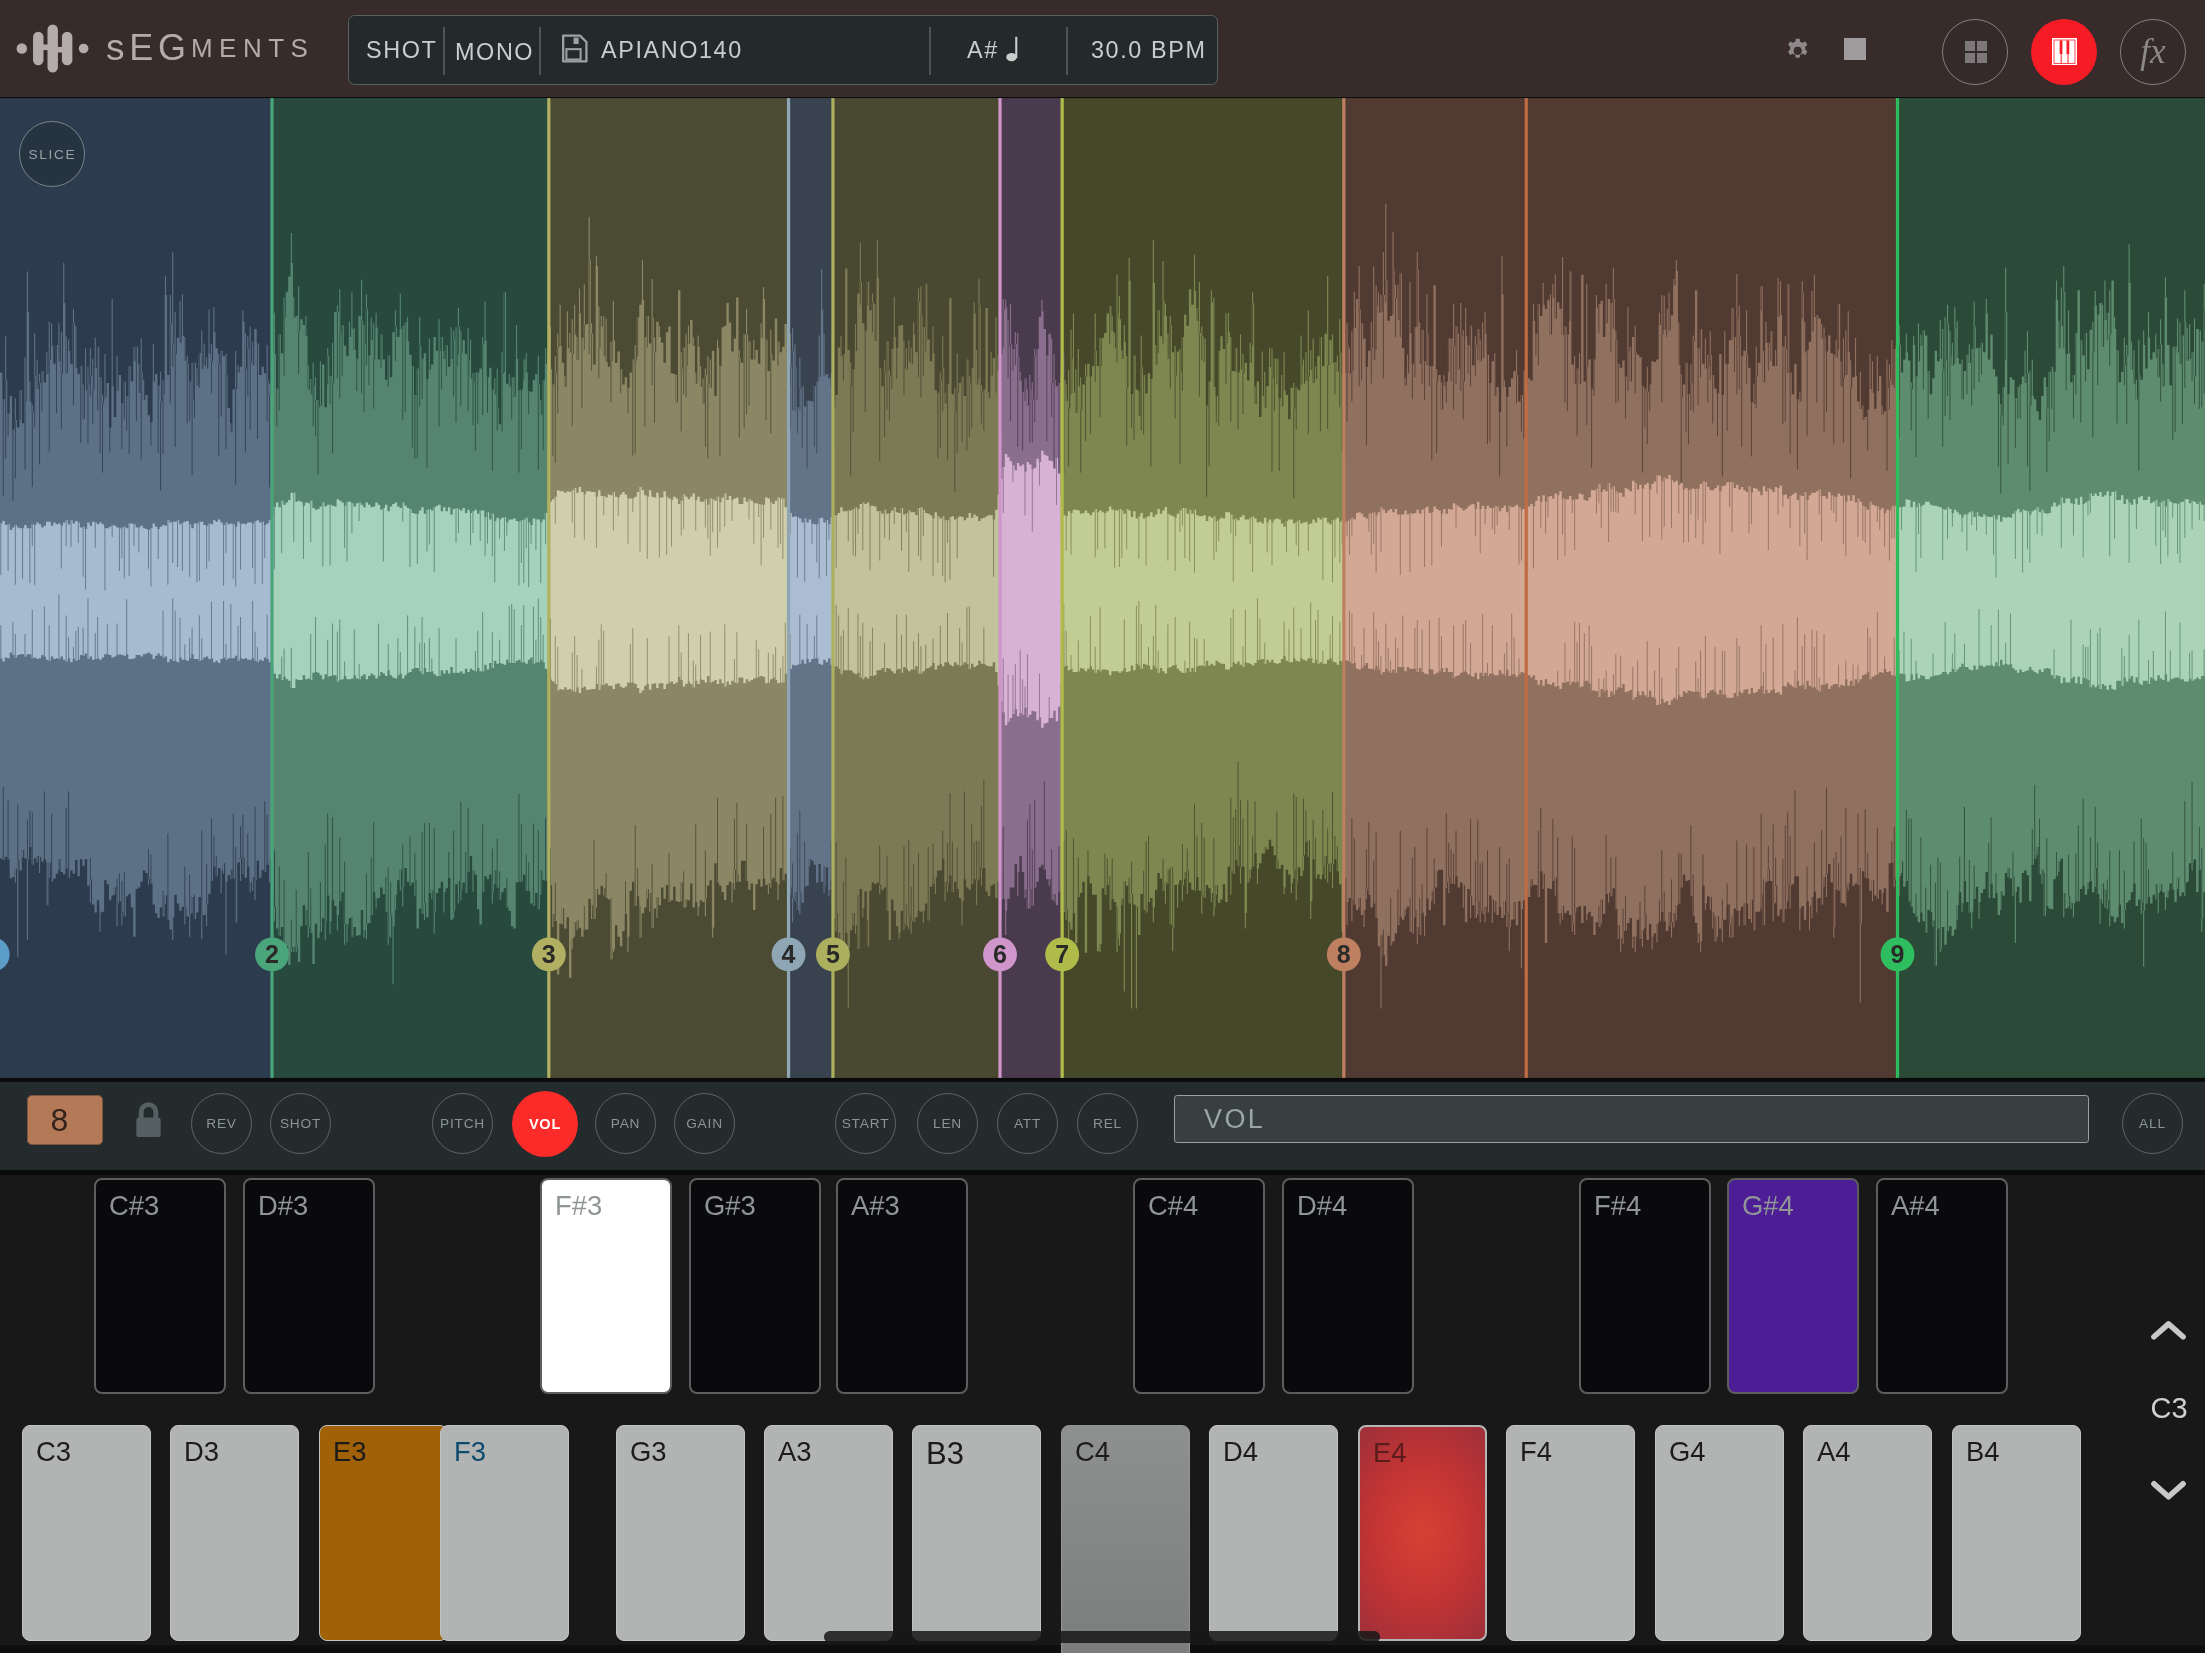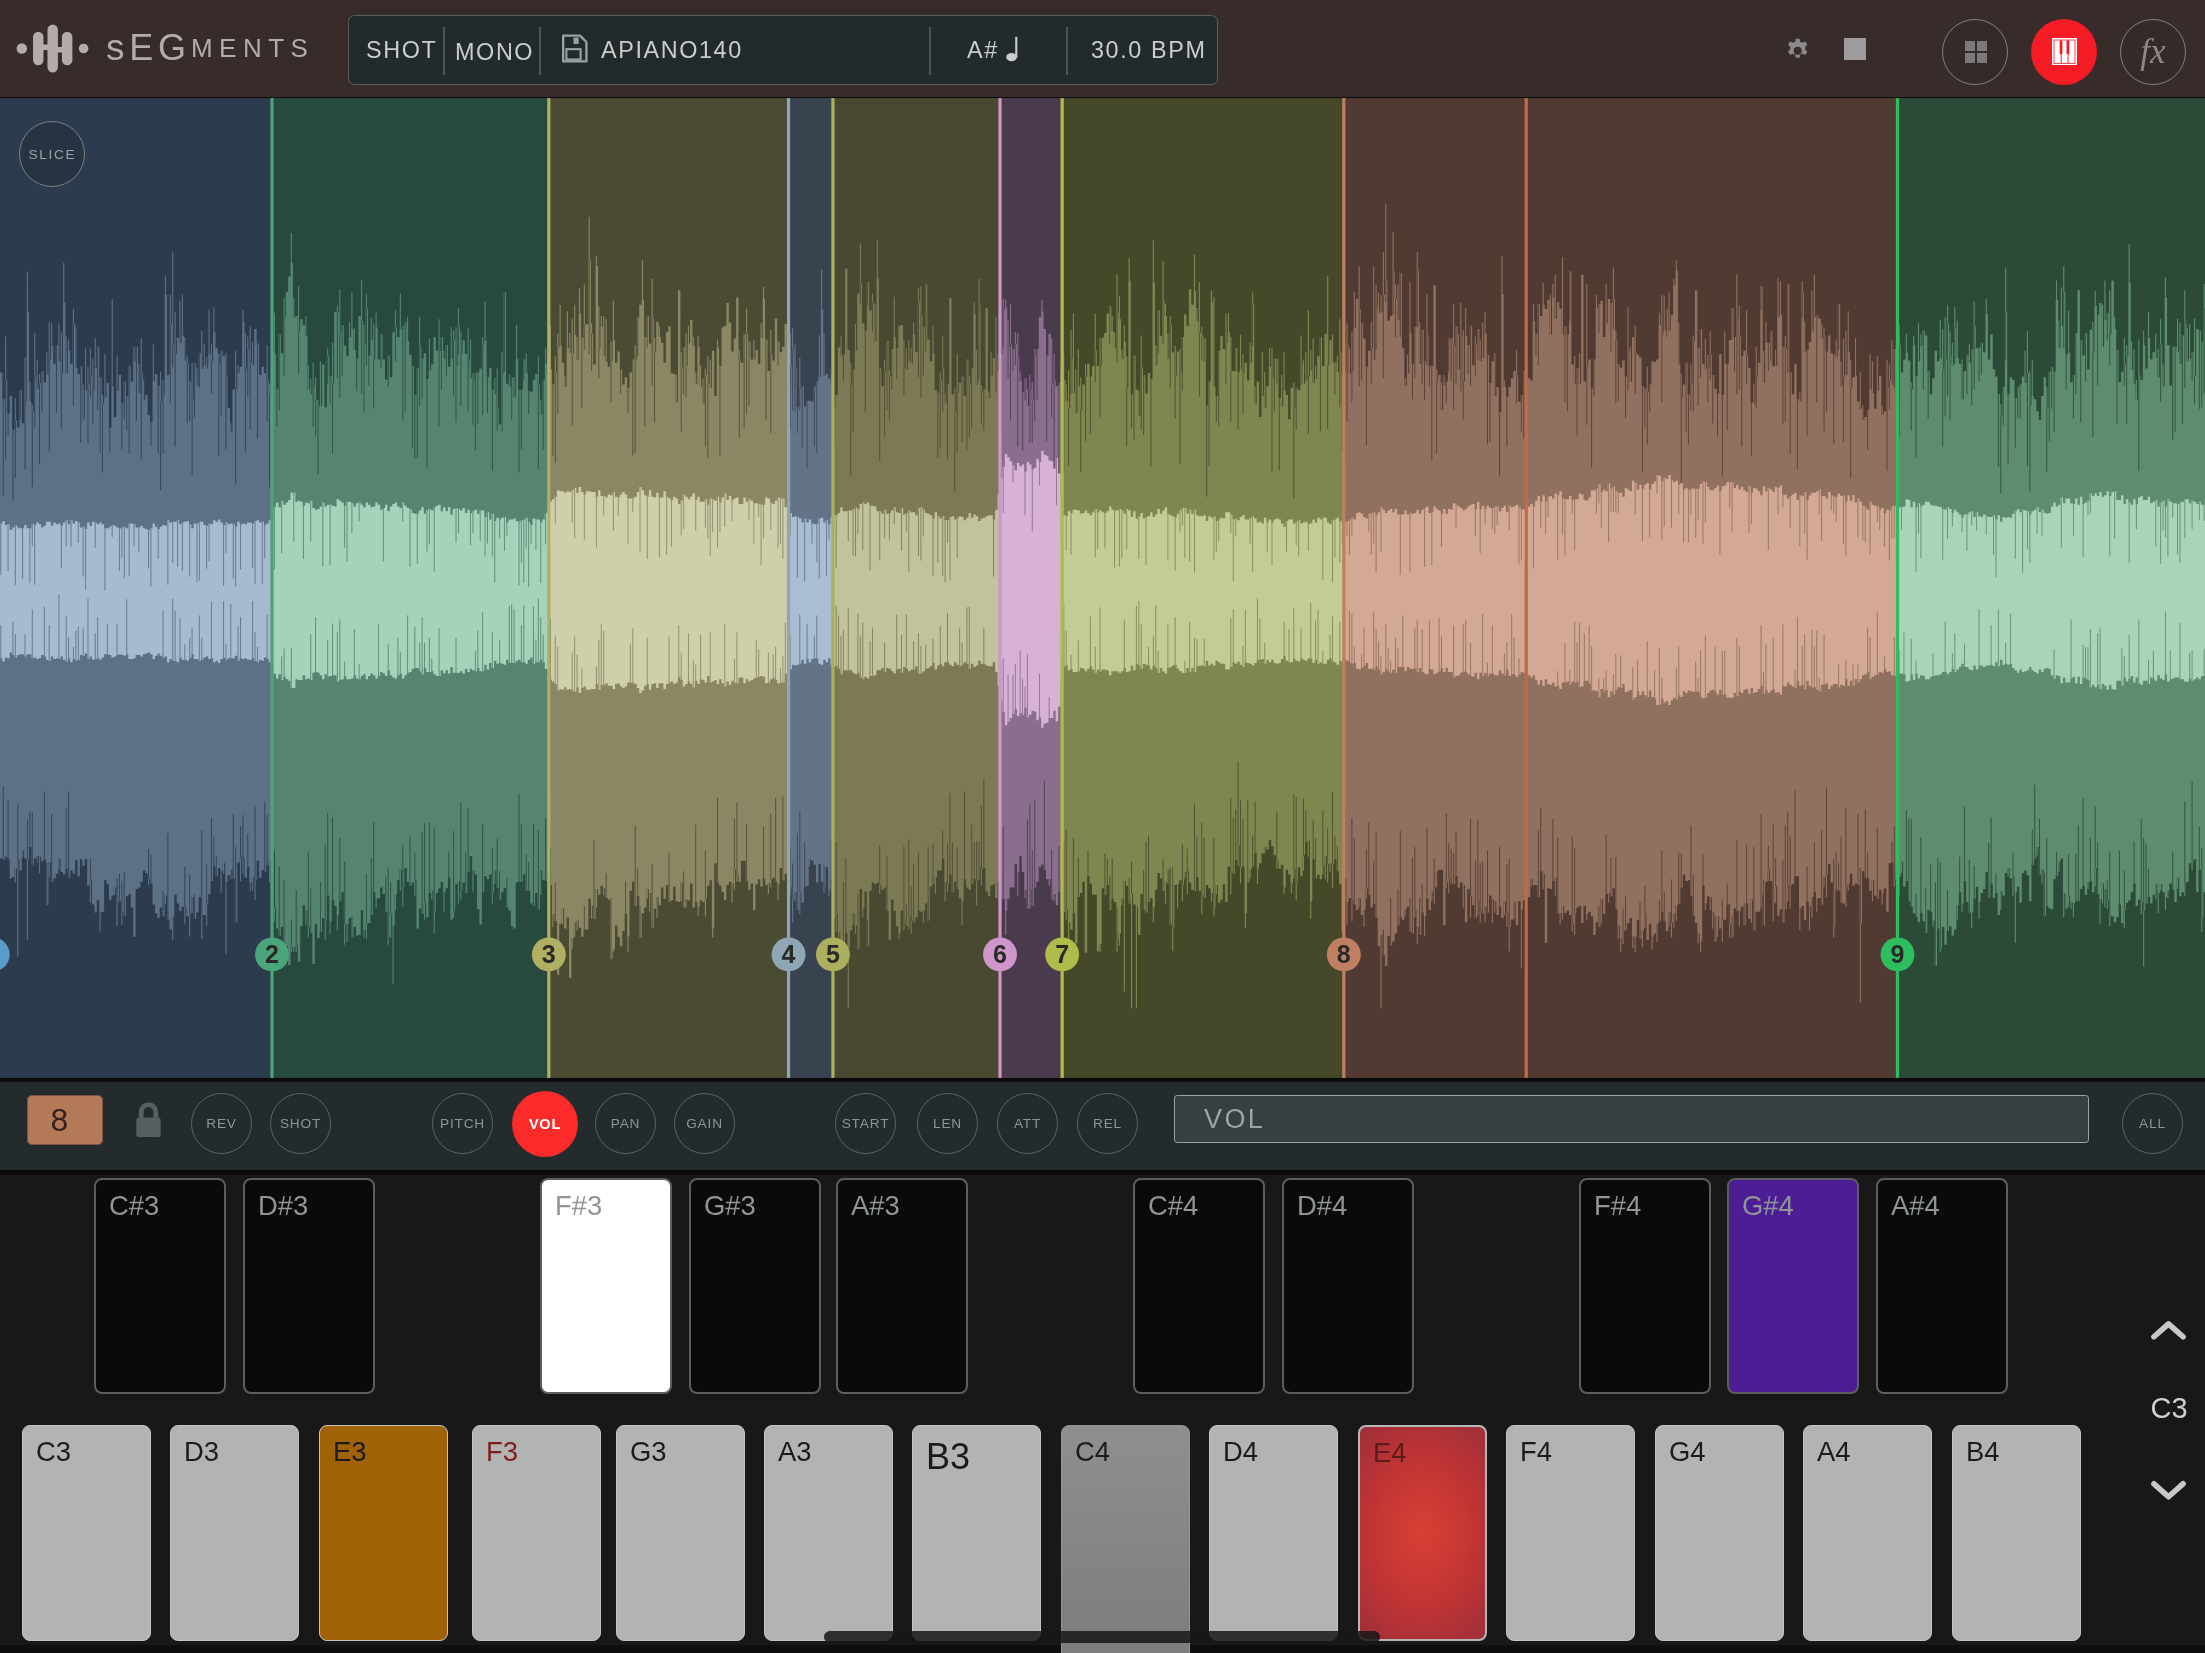--- a/index.html
+++ b/index.html
@@ -180,30 +180,30 @@
 <div class="abs" style="left:0;top:1645px;width:2205px;height:8px;background:#0E0E0E;"></div>
 <div class="abs" style="left:22px;top:1425px;width:129px;height:216px;border-radius:8px;background:#B2B4B3;border:1.6px solid #C2C4C3;color:#1B1B1B;font-size:27.4px;">
       <span style="position:absolute;left:13px;top:9.7px;">C3</span>
     </div>
 <div class="abs" style="left:170px;top:1425px;width:129px;height:216px;border-radius:8px;background:#B2B4B3;border:1.6px solid #C2C4C3;color:#1B1B1B;font-size:27.4px;">
       <span style="position:absolute;left:13px;top:9.7px;">D3</span>
     </div>
 <div class="abs" style="left:319px;top:1425px;width:129px;height:216px;border-radius:8px;background:#a16207;border:1.6px solid #C2C4C3;color:#1B1B1B;font-size:27.4px;">
       <span style="position:absolute;left:13px;top:9.7px;">E3</span>
     </div>
-<div class="abs" style="left:472px;top:1425px;width:129px;height:216px;border-radius:8px;background:#B2B4B3;border:1.6px solid #C2C4C3;color:#7f1d1d;font-size:27.4px;">
+<div class="abs" style="left:440px;top:1425px;width:129px;height:216px;border-radius:8px;background:#B2B4B3;border:1.6px solid #C2C4C3;color:#0c4a6e;font-size:27.4px;">
       <span style="position:absolute;left:13px;top:9.7px;">F3</span>
     </div>
 <div class="abs" style="left:616px;top:1425px;width:129px;height:216px;border-radius:8px;background:#B2B4B3;border:1.6px solid #C2C4C3;color:#1B1B1B;font-size:27.4px;">
       <span style="position:absolute;left:13px;top:9.7px;">G3</span>
     </div>
 <div class="abs" style="left:764px;top:1425px;width:129px;height:216px;border-radius:8px;background:#B2B4B3;border:1.6px solid #C2C4C3;color:#1B1B1B;font-size:27.4px;">
       <span style="position:absolute;left:13px;top:9.7px;">A3</span>
     </div>
-<div class="abs" style="left:912px;top:1425px;width:129px;height:216px;border-radius:8px;background:#B2B4B3;border:1.6px solid #C2C4C3;color:#1B1B1B;font-size:36px;">
+<div class="abs" style="left:912px;top:1425px;width:129px;height:216px;border-radius:8px;background:#B2B4B3;border:1.6px solid #C2C4C3;color:#1B1B1B;font-size:31px;">
       <span style="position:absolute;left:13px;top:9.7px;">B3</span>
     </div>
 <div class="abs" style="left:1061px;top:1425px;width:129px;height:250px;border-radius:8px;background:linear-gradient(#8E908F, #7A7C7B);border:1.6px solid #939594;color:#1B1B1B;font-size:27.4px;">
       <span style="position:absolute;left:13px;top:9.7px;">C4</span>
     </div>
 <div class="abs" style="left:1209px;top:1425px;width:129px;height:216px;border-radius:8px;background:#B2B4B3;border:1.6px solid #C2C4C3;color:#1B1B1B;font-size:27.4px;">
       <span style="position:absolute;left:13px;top:9.7px;">D4</span>
     </div>
 <div class="abs" style="left:1358px;top:1425px;width:129px;height:216px;border-radius:8px;background:radial-gradient(ellipse 75% 60% at 50% 50%, #D74134 0%, #C23434 55%, #A23039 100%);border:2.4px solid #B5B6B5;color:#5A1B1A;font-size:27.4px;">
       <span style="position:absolute;left:13px;top:9.7px;">E4</span>

